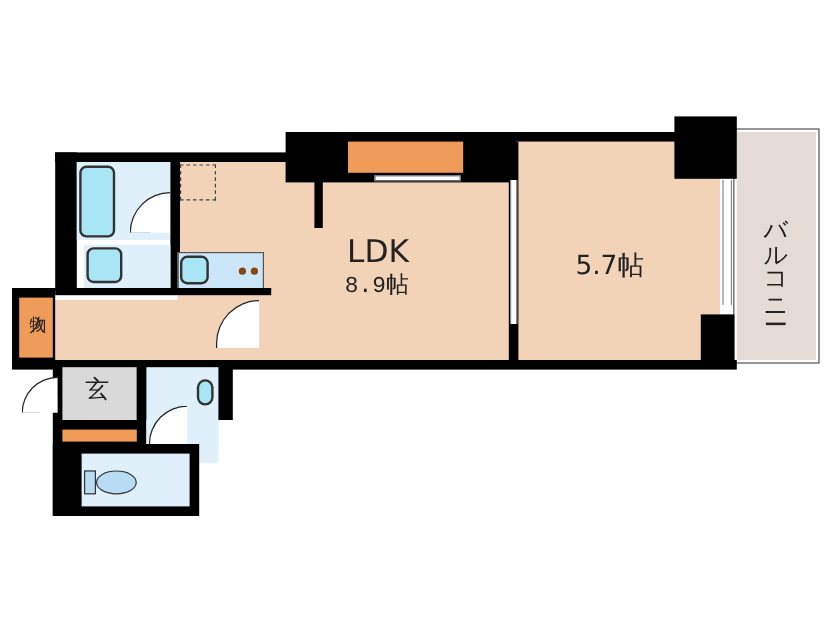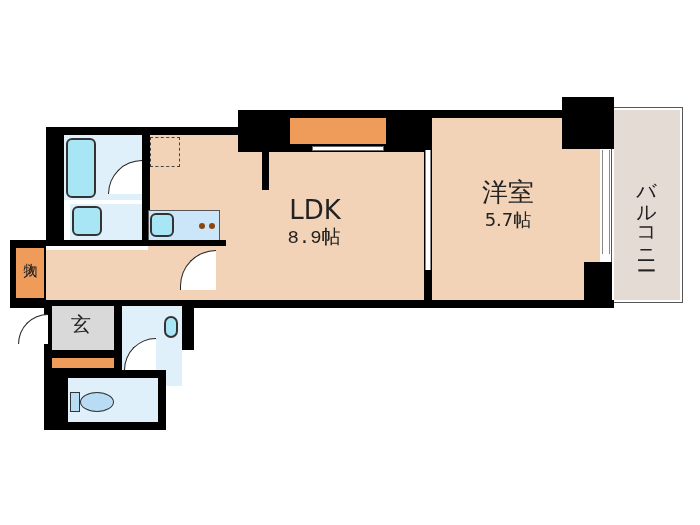--- a/index.html
+++ b/index.html
@@ -21,22 +21,21 @@
 <body>
 
 <div class="abs" style="left:0;top:0;width:700px;height:525px;">
 
   <div class="abs balc" style="left:612px;top:108px;width:70px;height:194px;"></div>
   <div class="abs label" style="left:636px;top:164px;width:22px;height:100px;font-size:20px;writing-mode:vertical-rl;text-orientation:upright;">バルコニー</div>
 
   <div class="abs room" style="left:430px;top:118px;width:170px;height:182px;"></div>
   <div class="abs wall" style="left:562px;top:97px;width:52px;height:52px;"></div>
   <div class="abs wall" style="left:584px;top:262px;width:28px;height:42px;"></div>
-  <div class="abs label" style="left:468px;top:178px;width:80px;font-size:26px;">洋室</div>
-  <div class="abs label" style="left:462px;top:210px;width:92px;font-size:18px;">5.7帖</div>
+  <div class="abs label" style="left:462px;top:210px;width:92px;font-size:22px;">5.7帖</div>
 
   <div class="abs room" style="left:148px;top:128px;width:278px;height:176px;"></div>
   <div class="abs room" style="left:46px;top:250px;width:180px;height:50px;"></div>
   <div class="abs label" style="left:270px;top:196px;width:90px;font-size:26px;">LDK</div>
   <div class="abs label" style="left:264px;top:228px;width:100px;font-size:19px;font-family:Liberation Mono, monospace;">8.9帖</div>
 
   <div class="abs wall" style="left:238px;top:110px;width:192px;height:42px;"></div>
   <div class="abs orange" style="left:290px;top:118px;width:96px;height:26px;"></div>
   <div class="abs" style="left:312px;top:146px;width:72px;height:5px;background:#fff;border:1px solid #666;"></div>
   <div class="abs wall" style="left:262px;top:150px;width:7px;height:40px;"></div>

